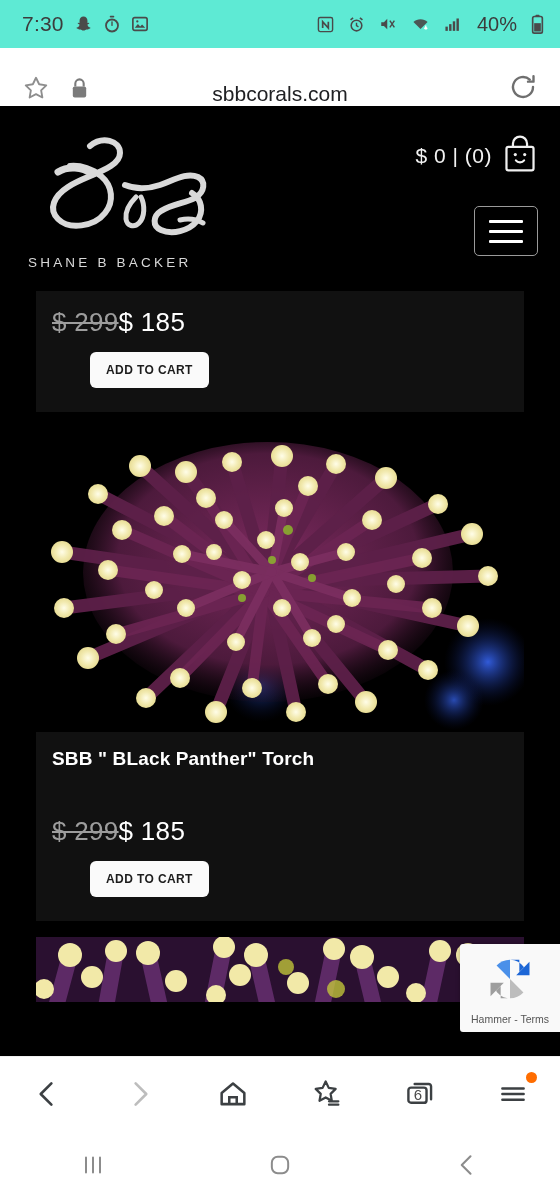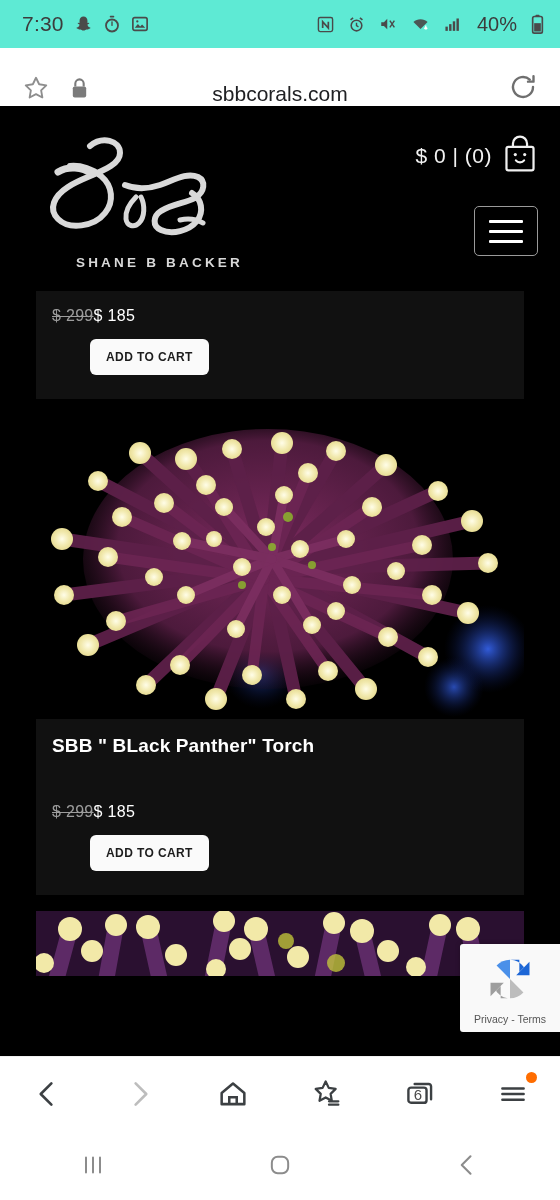--- a/index.html
+++ b/index.html
@@ -49,22 +49,22 @@
   }
 
   
   .site-header {
     position: relative; height: 185px; background: #000;
     padding: 18px 22px 0 30px;
   }
   .logo-wrap { position: absolute; left: 28px; top: 22px; width: 215px; }
   .logo-mark { display: block; }
   .logo-sub {
-    text-align: right; color: #d8d8d8;
-    font-size: 13.5px; letter-spacing: 3.2px; font-weight: 700;
+    text-align: left; color: #d8d8d8;
+    font-size: 13.5px; letter-spacing: 3.2px; font-weight: 400;
     margin-top: 2px;
   }
   .cart {
     position: absolute; right: 22px; top: 28px;
     display: flex; align-items: center; gap: 10px;
   }
   .cart-text { color: #f2f2f2; font-size: 21px; letter-spacing: .5px; }
   .menu-btn {
     position: absolute; right: 22px; top: 100px;
     width: 64px; height: 50px;
@@ -79,21 +79,21 @@
   .product-card { position: relative; background: #000; }
   .card-info {
     background: #111111;
     margin: 0 36px;
     padding: 16px 0 24px 16px;
   }
   .p-title {
     color: #ffffff; font-size: 19px; font-weight: 700; letter-spacing: .15px;
     padding-bottom: 46px;
   }
-  .p-price { font-size: 16px; letter-spacing: .3px; margin-bottom: 14px; }
+  .p-price { font-size: 26px; letter-spacing: .3px; margin-bottom: 14px; }
   .p-old { color: #9d9d9d; text-decoration: line-through; }
   .p-new { color: #ffffff; }
   .atc {
     display: inline-block; background: #fafafa; color: #1c1c1c;
     border: none; border-radius: 6px;
     font-size: 12px; font-weight: 700; letter-spacing: .4px;
     padding: 11px 16px;
     font-family: "Liberation Sans", sans-serif;
     margin-left: 38px;
   }
@@ -470,21 +470,21 @@
         <span>
           <svg width="56" height="56" viewBox="0 0 48 48">
             <path d="M24 7.5c5 0 9.4 2.6 12 6.5l-4 4V7.5z" fill="#1c66d6"></path>
             <path d="M24 7.5V24L12.5 12.5A16.4 16.4 0 0124 7.5z" fill="#4a90e9"></path>
             <path d="M36.5 13.5l4.2-4.2v11.4H29.3z" fill="#1c66d6"></path>
             <path d="M24 40.5c-5 0-9.4-2.6-12-6.5l4-4v10.5z" fill="#9e9e9e"></path>
             <path d="M24 40.5V24l11.5 11.5A16.4 16.4 0 0124 40.5z" fill="#bdbdbd"></path>
             <path d="M11.5 34.5L7.3 38.7V27.3h11.4z" fill="#9e9e9e"></path>
           </svg>
         </span>
-        <span class="rc-text">Privacy - Terms</span>
+        <span class="rc-text">Hammer - Terms</span>
       </div>
 
     </div>
   </div>
 
   <div class="browserbar">
     <div class="bb-item">
       <svg width="30" height="30" viewBox="0 0 24 24">
           <path d="M15.5 3.5L7 12l8.5 8.5" fill="none" stroke="#3c4043" stroke-width="2.1" stroke-linecap="round" stroke-linejoin="round"></path>
         </svg>

